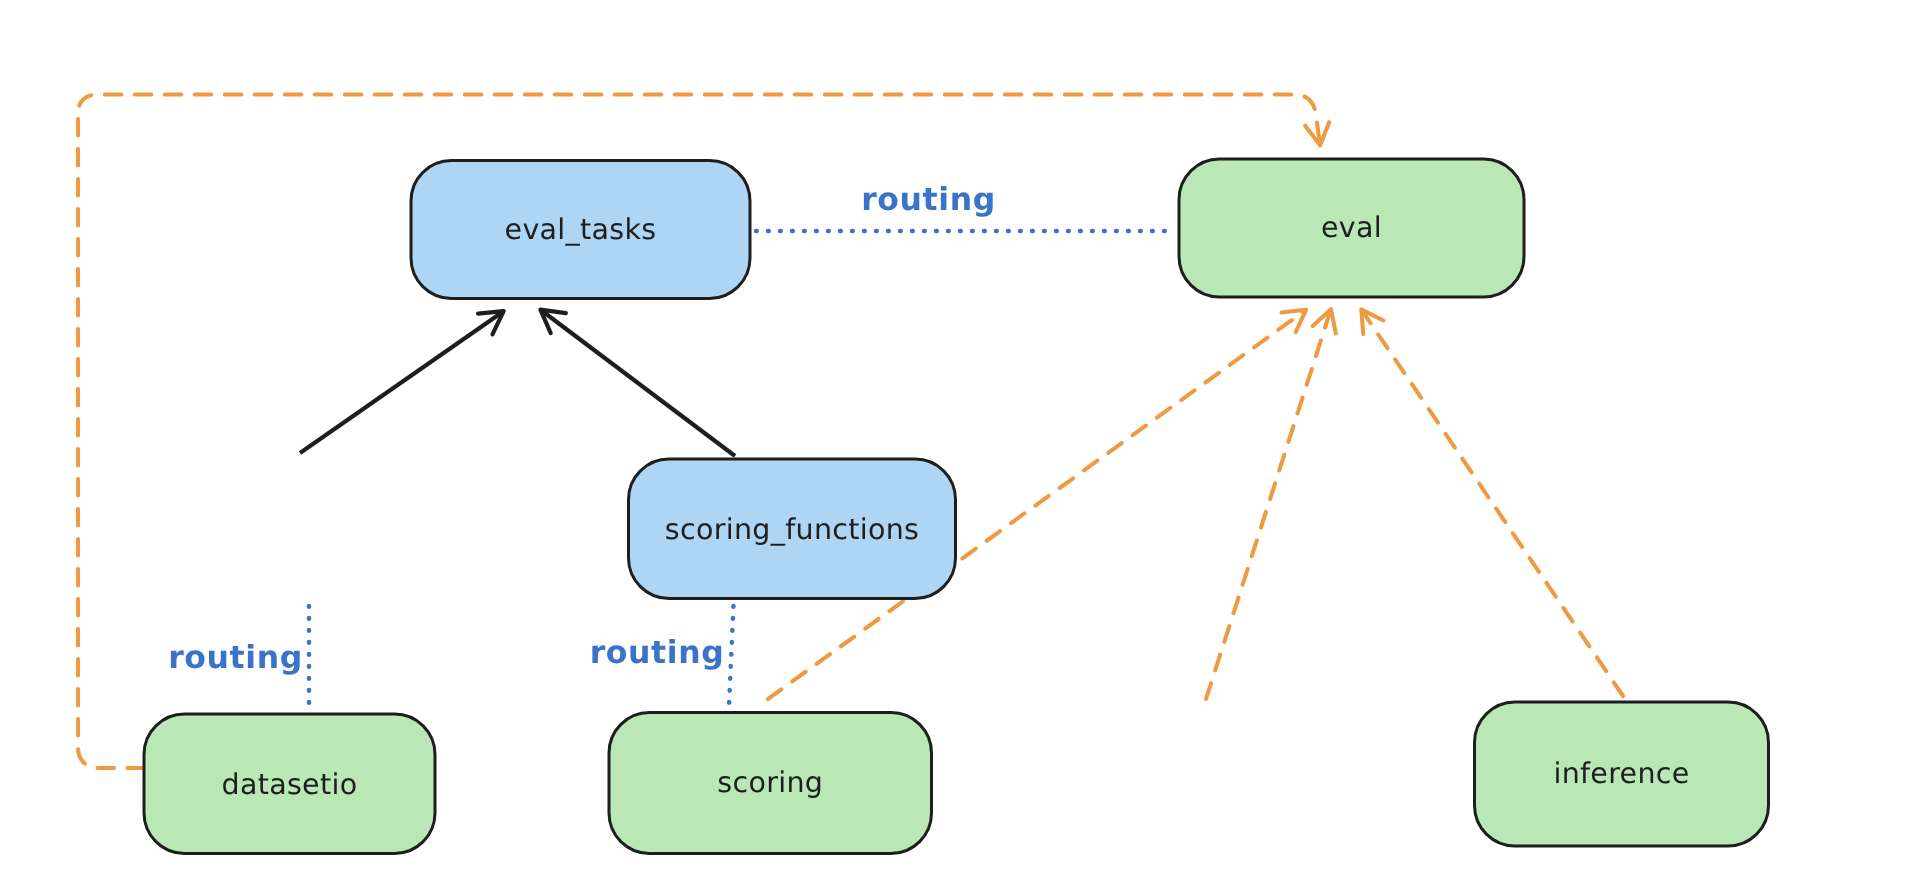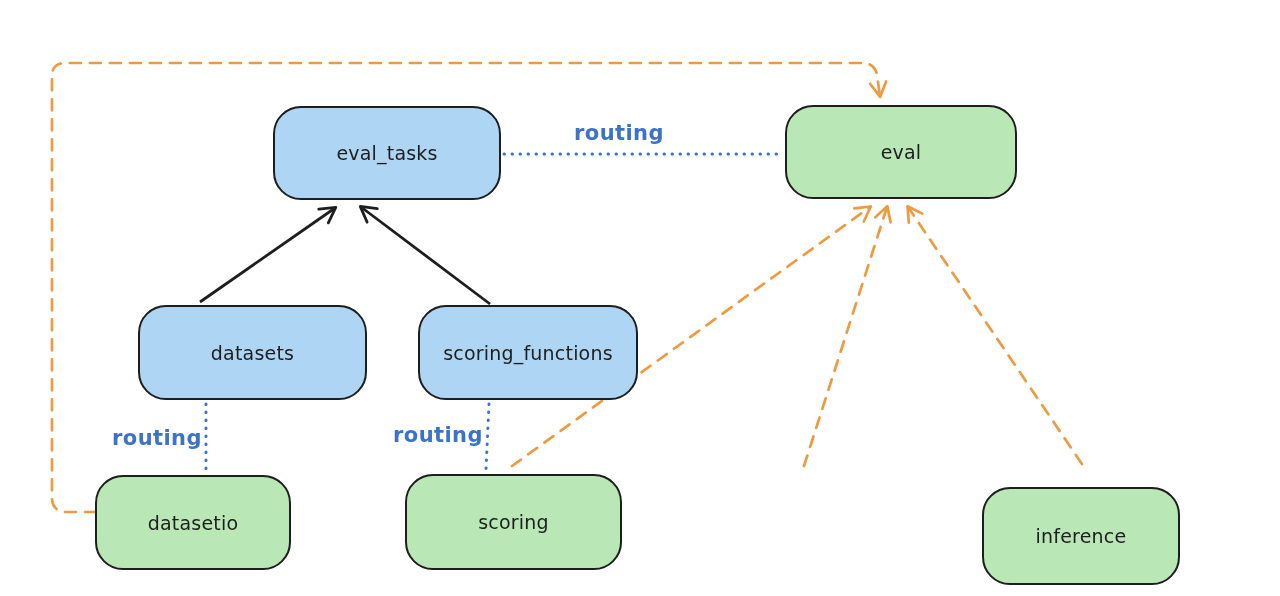--- a/index.html
+++ b/index.html
@@ -41,21 +41,21 @@
   .node.blue  { background: var(--node-blue-fill, #aed5f3); margin-left: 40px; }
   .node.green { background: var(--node-green-fill, #b9e7b5); }
 
   .n-eval-tasks        { left: 233px;  top: 106px; width: 228px; height: 94px; }
   .n-eval              { left: 785px;  top: 105px; width: 232px; height: 94px; }
   .n-datasets          { left: 98px;   top: 305px; width: 229px; height: 95px; }
   .n-scoring-functions { left: 378px;  top: 305px; width: 220px; height: 95px; }
   .n-datasetio         { left: 95px;   top: 475px; width: 196px; height: 95px; }
   .n-scoring           { left: 365px;  top: 474px; width: 217px; height: 96px; margin-left: 40px; }
   .n-agents            { left: 705px;  top: 470px; width: 202px; height: 97px; }
-  .n-inference         { left: 982px;  top: 467px; width: 198px; height: 98px; margin-top: 20px; }
+  .n-inference         { left: 982px;  top: 467px; width: 198px; height: 98px; }
 
   .edge-label {
     position: absolute;
     transform: translateX(-50%);
     color: var(--routing-blue, #3b73c8);
     font-size: 21px;
     font-weight: bold;
     letter-spacing: 0.4px;
     white-space: nowrap;
   }
@@ -90,23 +90,20 @@
     <path class="edge orange" d="M1082,464 L908,207" marker-end="url(#ah-orange)"></path>
     <path class="edge orange" d="M96,512 L64,512 Q52,510 52,498 L52,76 Q52,63 66,63 L864,63 Q875,64 877,75 L880,96" marker-end="url(#ah-orange)"></path>
   </svg>
 
   <div class="node blue n-eval-tasks">
     <span>eval_tasks</span>
   </div>
   <div class="node green n-eval">
     <span>eval</span>
   </div>
-  <div class="node blue n-datasets">
-    <span>datasets</span>
-  </div>
   <div class="node blue n-scoring-functions">
     <span>scoring_functions</span>
   </div>
   <div class="node green n-datasetio">
     <span>datasetio</span>
   </div>
   <div class="node green n-scoring">
     <span>scoring</span>
   </div>
   <div class="node green n-inference">

